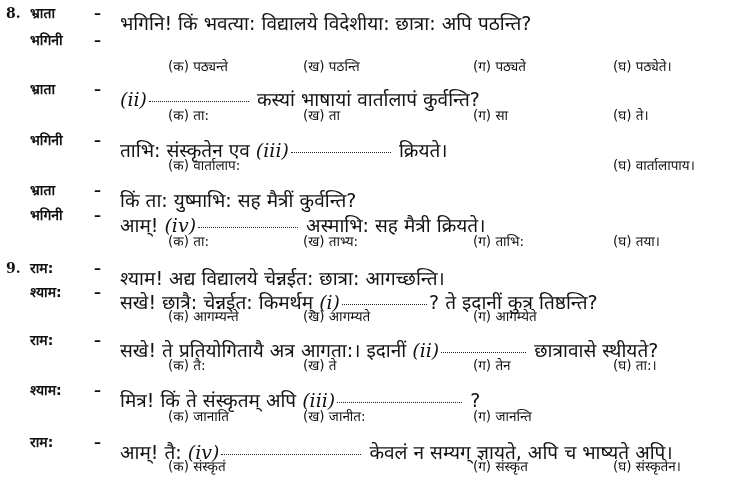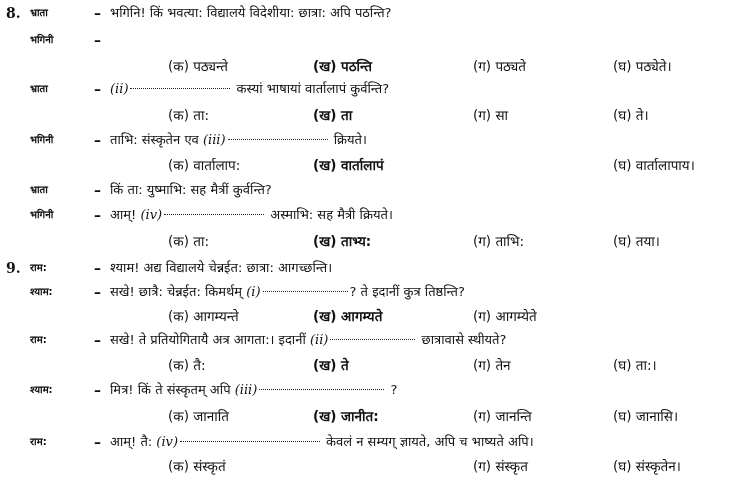--- a/index.html
+++ b/index.html
@@ -3,27 +3,27 @@
 <meta charset="utf-8">
 <style>
   html, body { margin: 0; padding: 0; background: #ffffff; }
   body {
     width: 753px; height: 481px; overflow: hidden; position: relative;
     font-family: "DejaVu Sans", "Liberation Sans", sans-serif;
     color: #111111; font-size: 14px;
   }
   .row { position: absolute; left: 0; width: 753px; height: 24px; line-height: 24px; white-space: nowrap; }
   .num { position: absolute; left: 6px; font-family: "DejaVu Serif", serif; font-weight: bold; font-size: 14px; }
-  .spk { position: absolute; left: 30px; font-weight: bold; font-size: 10px; }
+  .spk { position: absolute; left: 30px; font-weight: bold; font-size: 14px; }
   .dash { position: absolute; left: 94px; font-weight: bold; }
-  .txt { position: absolute; left: 110px; font-size: 13px; }
+  .txt { position: absolute; left: 120px; font-size: 19px; margin-top: 10px; }
   .blank { display: inline-block; border-bottom: 1.5px dotted #222; height: 10px; vertical-align: 4px; margin: 0 2px; }
   .roman { font-family: "DejaVu Serif", serif; font-style: italic; }
   .opt { position: absolute; font-size: 13.5px; margin-left: 48px; }
-  .o1 { left: 120px; } .o2 { left: 265px; font-weight: bold; } .o3 { left: 425px; } .o4 { left: 565px; }
+  .o1 { left: 120px; } .o2 { left: 255px; } .o3 { left: 425px; } .o4 { left: 565px; }
 </style>
 </head>
 <body>
 
 <div class="row" style="top:1px">
   <span class="num">8.</span>
   <span class="spk">भ्राता</span>
   <span class="dash">–</span>
   <span class="txt">भगिनि! किं भवत्या: विद्यालये विदेशीया: छात्रा: अपि पठन्ति?</span>
 </div>
@@ -48,21 +48,20 @@
   <span class="opt o3">(ग) सा</span>
   <span class="opt o4">(घ) ते।</span>
 </div>
 <div class="row" style="top:128px">
   <span class="spk">भगिनी</span>
   <span class="dash">–</span>
   <span class="txt"><span>ताभि: संस्कृतेन एव </span><span class="roman">(iii)</span><span class="blank" style="width:100px"></span><span> क्रियते।</span></span>
 </div>
 <div class="row" style="top:153px">
   <span class="opt o1">(क) वार्तालाप:</span>
-  <span class="opt o2">(ख) वार्तालापं</span>
   <span class="opt o4">(घ) वार्तालापाय।</span>
 </div>
 <div class="row" style="top:178px">
   <span class="spk">भ्राता</span>
   <span class="dash">–</span>
   <span class="txt">किं ता: युष्माभि: सह मैत्रीं कुर्वन्ति?</span>
 </div>
 <div class="row" style="top:203px">
   <span class="spk">भगिनी</span>
   <span class="dash">–</span>
@@ -104,21 +103,20 @@
 </div>
 <div class="row" style="top:378px">
   <span class="spk">श्याम:</span>
   <span class="dash">–</span>
   <span class="txt"><span>मित्र! किं ते संस्कृतम् अपि </span><span class="roman">(iii)</span><span class="blank" style="width:125px"></span><span> ?</span></span>
 </div>
 <div class="row" style="top:404px">
   <span class="opt o1">(क) जानाति</span>
   <span class="opt o2">(ख) जानीत:</span>
   <span class="opt o3">(ग) जानन्ति</span>
-  <span class="opt o4">(घ) जानासि।</span>
 </div>
 <div class="row" style="top:430px">
   <span class="spk">राम:</span>
   <span class="dash">–</span>
   <span class="txt"><span>आम्! तै: </span><span class="roman">(iv)</span><span class="blank" style="width:140px"></span><span> केवलं न सम्यग् ज्ञायते, अपि च भाष्यते अपि।</span></span>
 </div>
 <div class="row" style="top:454px">
   <span class="opt o1">(क) संस्कृतं</span>
   <span class="opt o3">(ग) संस्कृत</span>
   <span class="opt o4">(घ) संस्कृतेन।</span>

